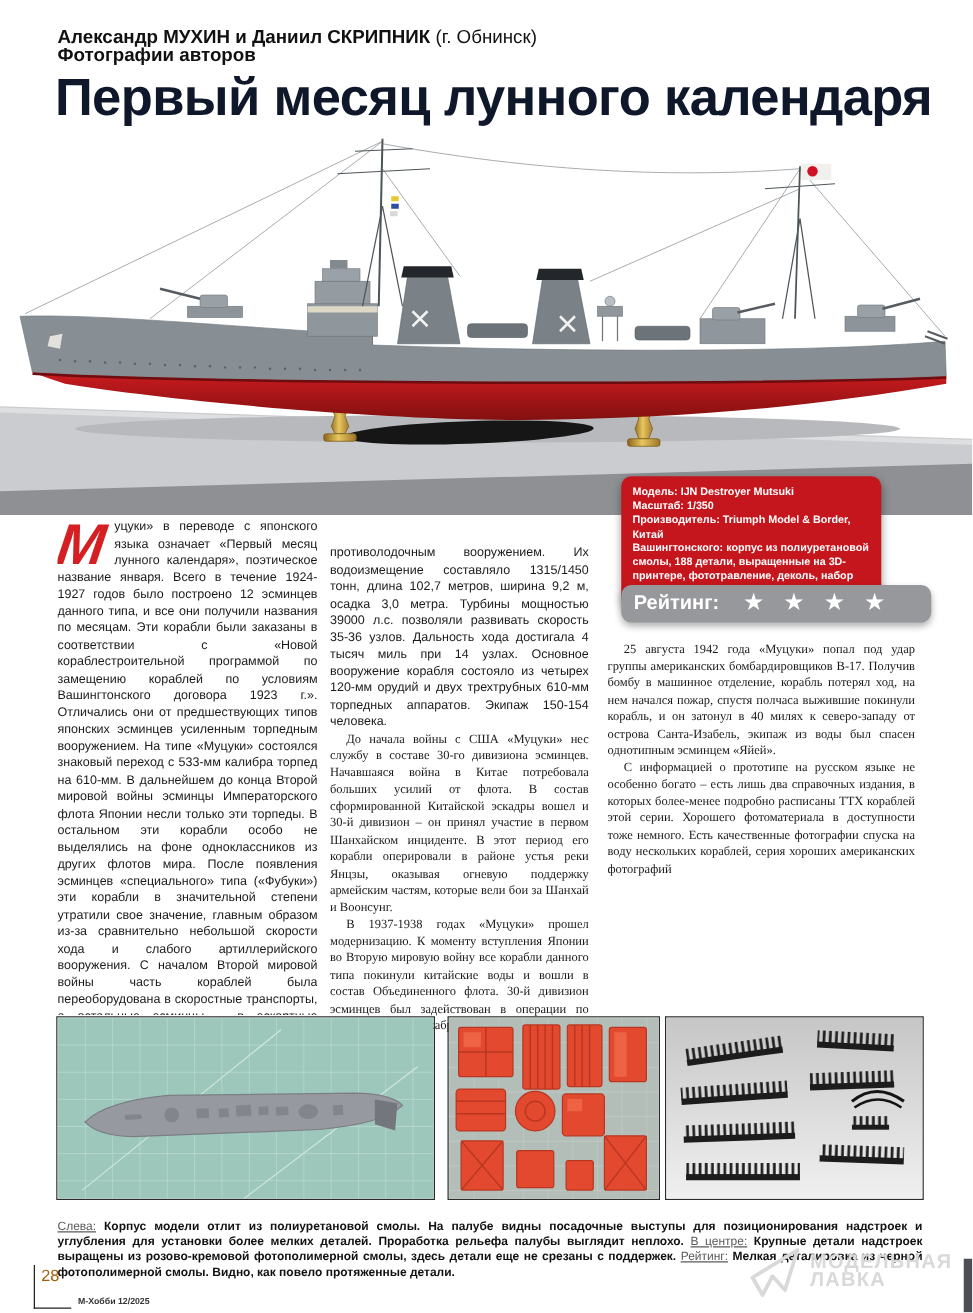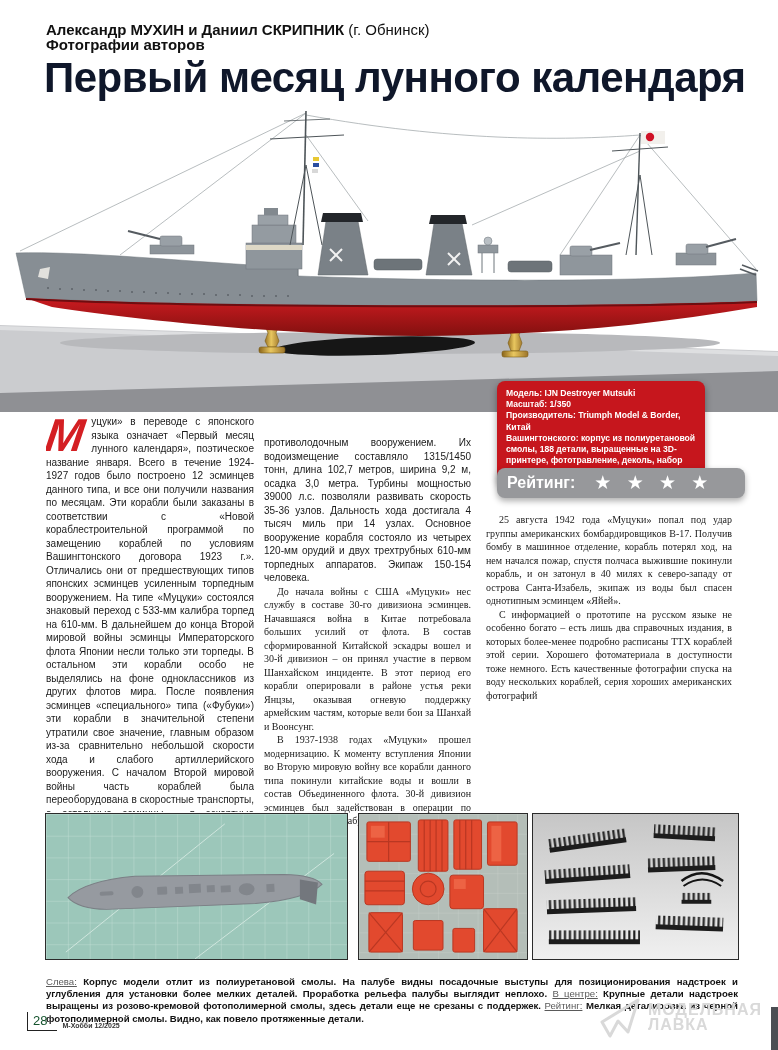--- a/index.html
+++ b/index.html
@@ -37,21 +37,21 @@
   .bp2{left:358px;width:170px;}
   .bp3{left:532px;width:207px;}
   .bphoto svg{display:block;width:100%;height:100%;}
   
   .caption{position:absolute;left:46px;top:966px;width:692px;font-size:9.6px;line-height:12.4px;
            font-weight:700;text-align:justify;color:#111;}
   .caption .cap-label{font-weight:400;color:#5a5a5a;text-decoration:underline;}
   
   .footer{position:absolute;left:27px;top:1012px;display:flex;align-items:flex-end;}
   .pgnum{border-left:1.5px solid #222;border-bottom:1.5px solid #222;
-         padding:1px 10px 2px 5px;font-size:13px;color:#14532d;}
+         padding:1px 10px 18px 5px;font-size:13px;color:#a16207;}
   .mag{font-size:7px;font-weight:700;color:#333;margin-left:5px;margin-bottom:2px;}
   
   .watermark{position:absolute;left:598px;top:996px;width:170px;color:#d9d9d9;
              display:flex;align-items:center;gap:6px;}
   .watermark .wm-text{font-weight:700;font-size:16px;line-height:15px;letter-spacing:1px;}
   .edgebar{position:absolute;left:771px;top:1007px;width:7px;height:43px;background:#4b4e53;}
 </style>
 </head>
 <body>
 

